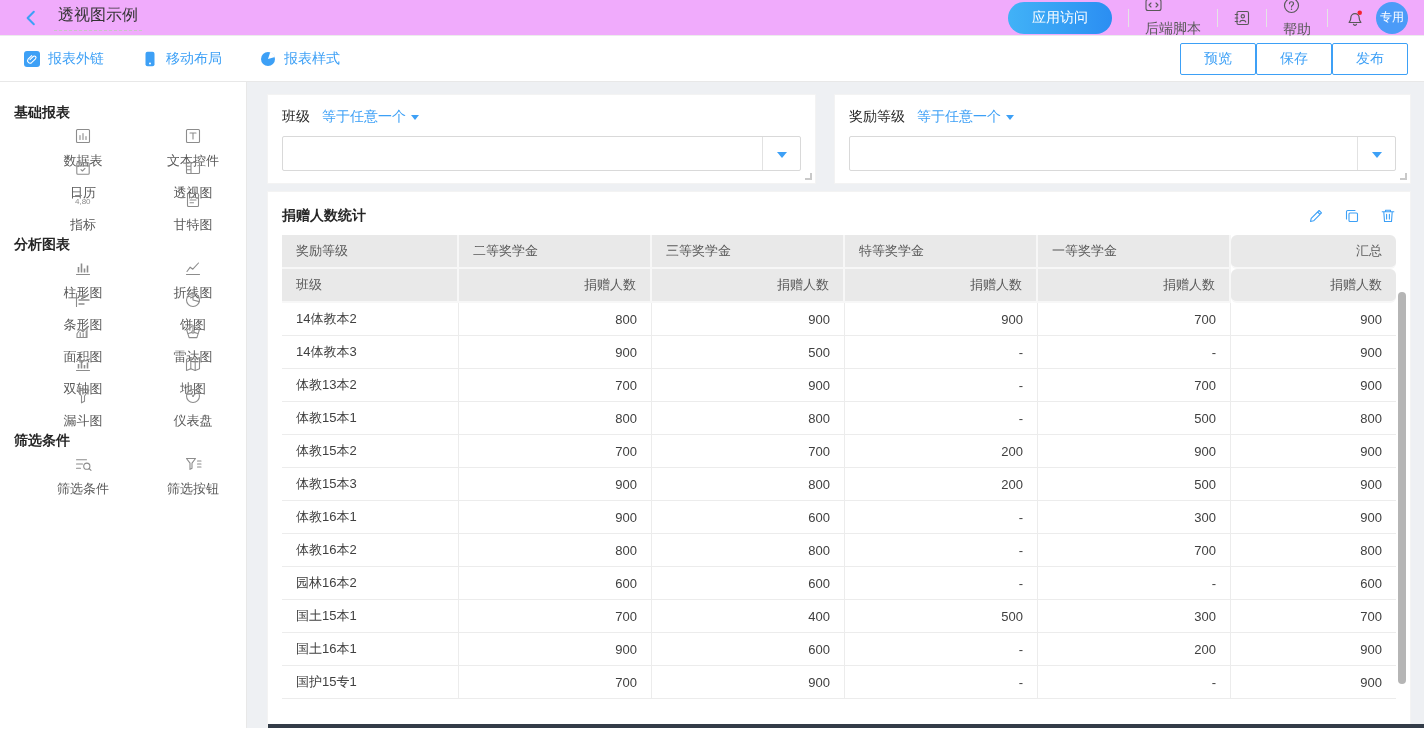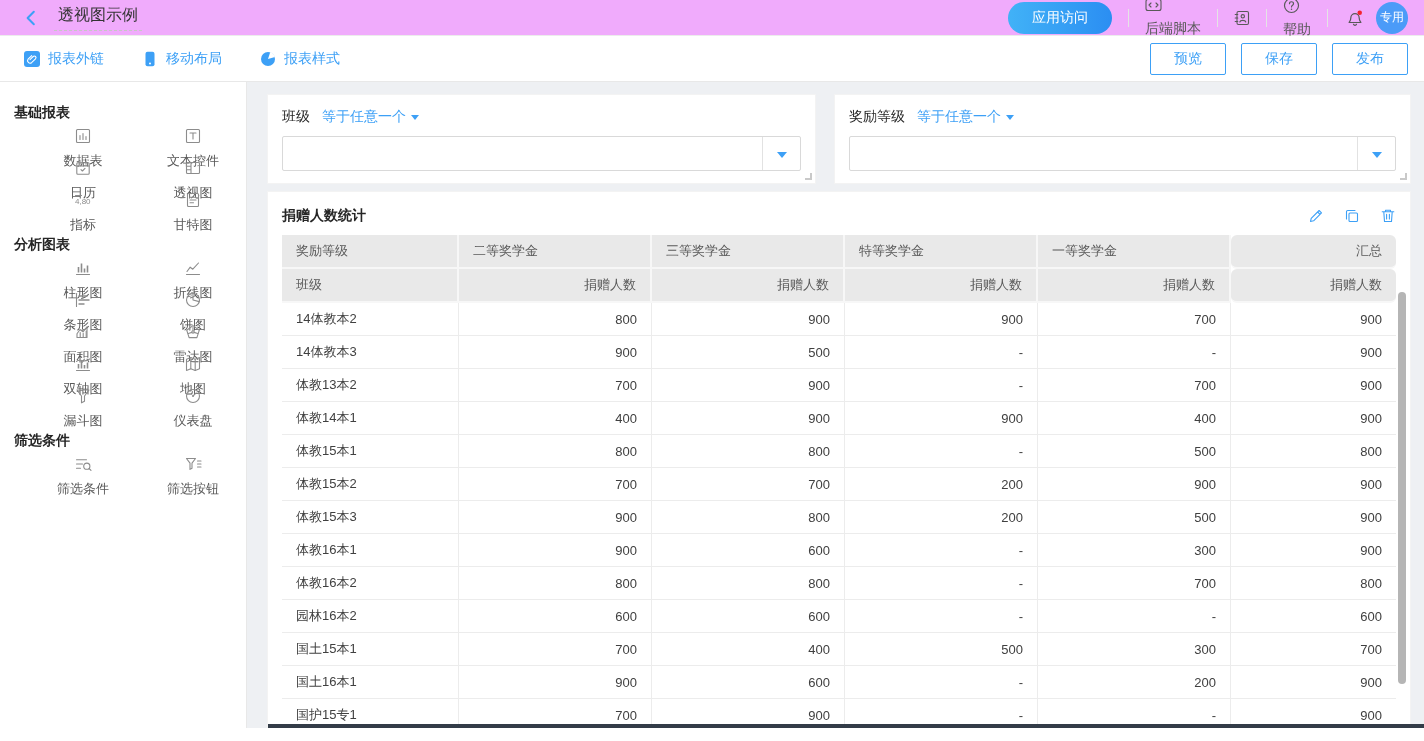--- a/index.html
+++ b/index.html
@@ -20,21 +20,21 @@
   .h-icon { display:flex; align-items:center; color:#595959; }
   .bell-wrap { margin:0 12px 0 2px; cursor:pointer; display:flex; }
   .avatar { width:32px; height:32px; border-radius:50%; background:#4b9bf8; color:#fff;
     font-size:12px; display:flex; align-items:center; justify-content:center; cursor:pointer; }
 
   
   .toolbar { height:46px; background:#fff; border-bottom:1px solid #e8e8e8;
     display:flex; align-items:center; padding:0 16px 0 24px; position:relative; z-index:2; }
   .tb-item { display:flex; align-items:center; gap:8px; color:#3da0f6; font-size:14px;
     margin-right:38px; cursor:pointer; }
-  .tb-actions { margin-left:auto; display:flex; gap:15px; }
+  .tb-actions { margin-left:auto; display:flex; }
   .ghost-btn { background:#fff; border:1px solid #3da0f6; color:#3da0f6; font-size:14px;
     border-radius:2px; padding:6px 23px; cursor:pointer; }
 
   
   .body-wrap { display:flex; height:646px; }
   .sidebar { width:247px; background:#fff; border-right:1px solid #e8e8e8; padding-top:10px; overflow:hidden; }
   .side-title { font-size:14px; font-weight:bold; color:#262626; padding:12px 0 6px 14px; }
   .side-grid { display:grid; grid-template-columns:110px 110px; padding-left:28px; }
   .side-item { display:flex; align-items:center; gap:8px; height:32px; color:#595959;
     font-size:13px; cursor:pointer; white-space:nowrap;flex-direction:column; }
@@ -464,28 +464,20 @@
             </tr>
             <tr>
               <td class="td-class">体教13本2</td>
               <td class="td-num">700</td>
               <td class="td-num">900</td>
               <td class="td-num">-</td>
               <td class="td-num">700</td>
               <td class="td-num">900</td>
             </tr>
             <tr>
-              <td class="td-class">体教14本1</td>
-              <td class="td-num">400</td>
-              <td class="td-num">900</td>
-              <td class="td-num">900</td>
-              <td class="td-num">400</td>
-              <td class="td-num">900</td>
-            </tr>
-            <tr>
               <td class="td-class">体教15本1</td>
               <td class="td-num">800</td>
               <td class="td-num">800</td>
               <td class="td-num">-</td>
               <td class="td-num">500</td>
               <td class="td-num">800</td>
             </tr>
             <tr>
               <td class="td-class">体教15本2</td>
               <td class="td-num">700</td>

